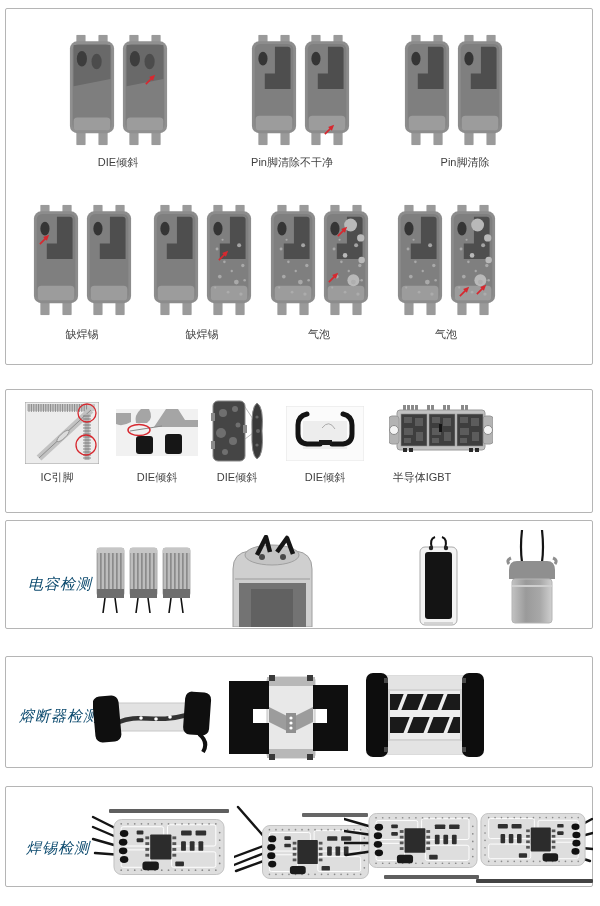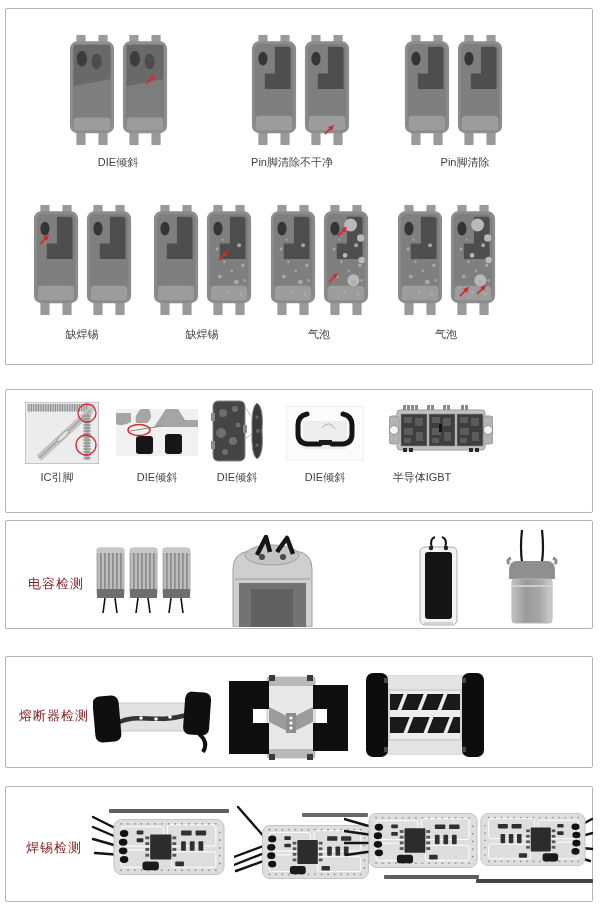--- a/index.html
+++ b/index.html
@@ -2,27 +2,27 @@
 <html><head>
 <meta charset="utf-8">
 <style>
   html,body{margin:0;padding:0;background:#fff;font-family:"Liberation Sans",sans-serif;}
   .page{position:relative;width:600px;height:906px;background:#fff;overflow:hidden;}
   .panel{position:absolute;left:5px;width:588px;border:1px solid #b5b5b5;border-radius:2px;background:#fff;box-sizing:border-box;}
   #panel-package{top:8px;height:357px;}
   #panel-ic{top:389px;height:124px;}
   #panel-cap{top:520px;height:109px;}
   #panel-fuse{top:656px;height:112px;}
-  #panel-solder{top:786px;height:116px;}
+  #panel-solder{top:786px;height:101px;}
   .pair{position:absolute;display:flex;gap:7px;}
   .pkgwrap{position:relative;width:46px;height:118px;}
   .pkgwrap svg.pkg{display:block;width:46px;height:118px;}
   .arrow{position:absolute;width:13px;height:13px;pointer-events:none;}
   .caption{position:absolute;font-size:11px;color:#3f3f3f;white-space:nowrap;transform:translateX(-50%);text-align:center;}
-  .side-title{position:absolute;font-size:13px;color:#7f1d1d;white-space:nowrap;letter-spacing:1px;}
+  .side-title{position:absolute;font-size:15px;color:#0c4a6e;white-space:nowrap;letter-spacing:1px;font-style:italic;}
   .imgsvg{position:absolute;display:block;}
 </style>
 </head>
 <body>
 
 <svg width="0" height="0" style="position:absolute" aria-hidden="true">
   <defs>
     <pattern id="stripes" width="4" height="4" patternUnits="userSpaceOnUse">
       <rect width="4" height="4" fill="#bdbdbd"></rect>
         <rect width="1.7" height="4" fill="#8b8b8b"></rect>

